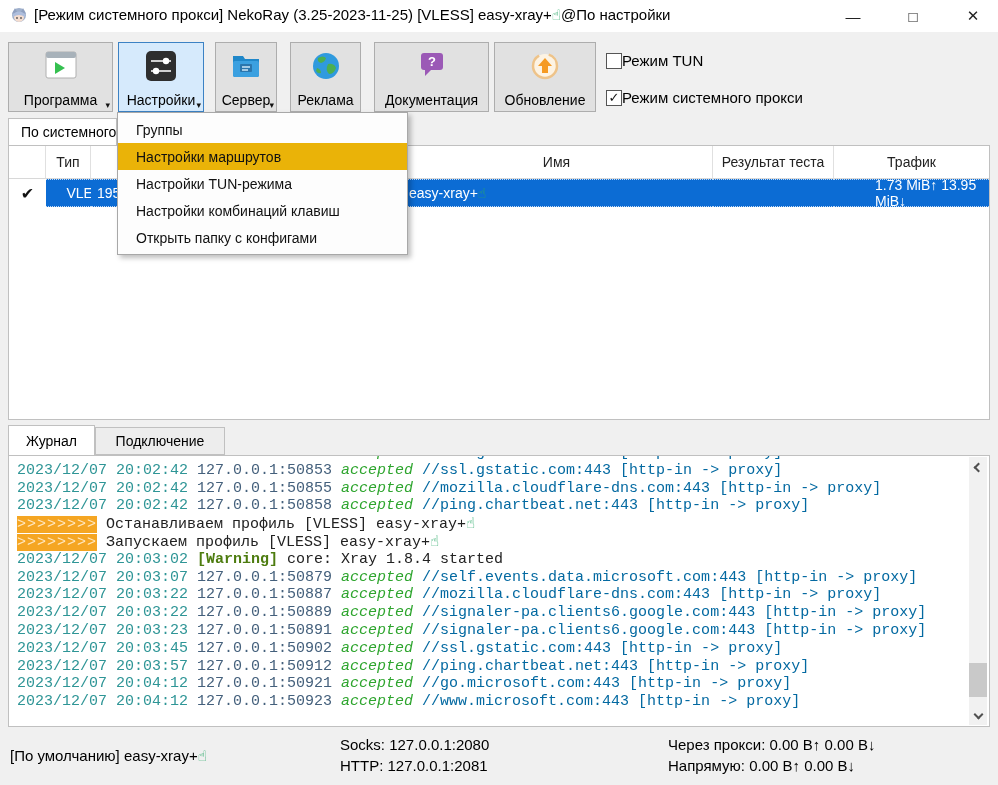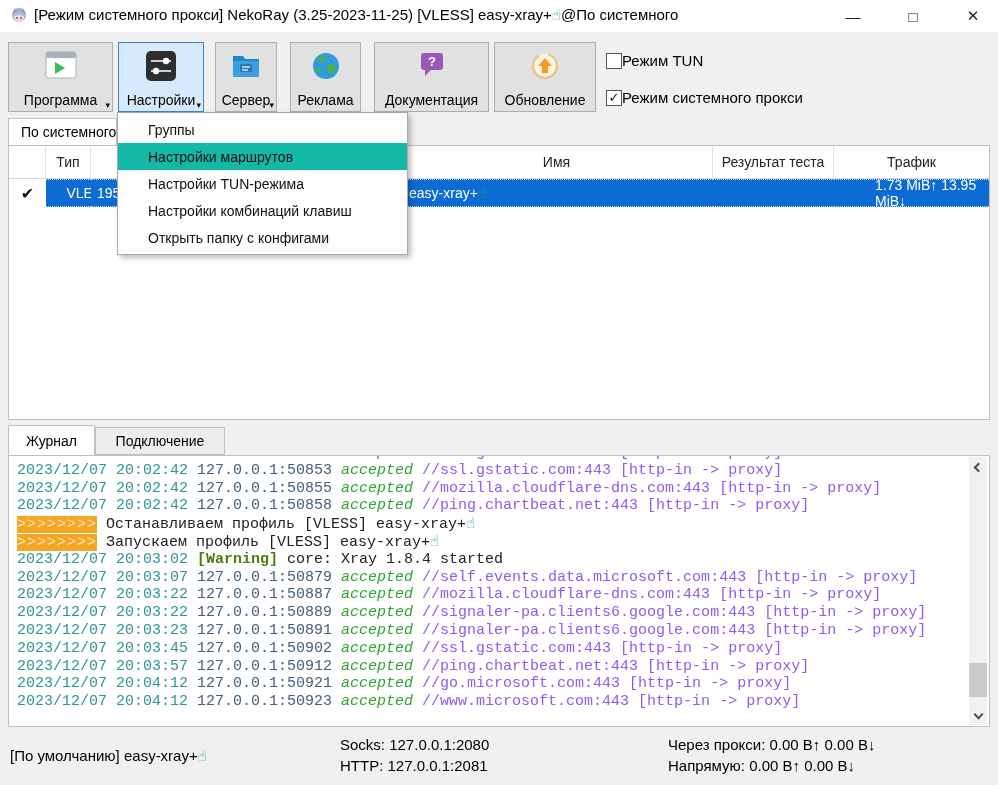--- a/index.html
+++ b/index.html
@@ -26,34 +26,34 @@
   
   #srv-tab { left:8px; top:118px; width:109px; height:28px; background:#fff; border:1px solid #c0c0c0; border-bottom:none; font-size:14px; padding:5px 0 0 12px; white-space:nowrap; overflow:hidden; }
   #srv-pane { left:8px; top:145px; width:982px; height:275px; background:#fff; border:1px solid #c0c0c0; }
   .srv-header { position:absolute; top:0; height:33px; border-bottom:1px solid #d8d8d8; display:flex; align-items:center; justify-content:center; font-size:14px; color:#222; background:#fff; }
   .srv-header.vline { border-right:1px solid #e0e0e0; }
   .srv-row-cell { position:absolute; top:33px; height:28px; background:#0c6cd4; color:#fff; display:flex; align-items:center; font-size:14px; border-top:1px dotted rgba(255,255,255,.75); border-bottom:1px dotted rgba(255,255,255,.75);padding-left:41px; }
   .srv-check-cell { position:absolute; top:33px; height:28px; background:#fff; color:#111; display:flex; align-items:center; justify-content:center; font-size:16px; }
 
   
   #settings-menu { left:117px; top:112px; width:291px; background:#fdfdfd; border:1px solid #a8a8a8; box-shadow:3px 3px 5px rgba(0,0,0,.25); padding:3px 0; z-index:50; }
-  .menu-item { height:27px; display:flex; align-items:center; padding-left:30px; font-size:14px; color:#111; }
-  .menu-item.hl { background:#14b8a6;text-align:center; }
+  .menu-item { height:27px; display:flex; align-items:center; padding-left:18px; font-size:14px; color:#111; }
+  .menu-item.hl { background:#eab308;text-align:center; }
 
   
   .log-tab { top:425px; height:30px; border:1px solid #c0c0c0; font-size:14px; display:flex; align-items:center; justify-content:center; }
   #tab-journal { left:8px; width:87px; background:#fff; border-bottom:none; z-index:3; }
   #tab-connection { left:95px; width:130px; top:427px; height:28px; background:#ededed; z-index:2; }
   #log-pane { left:8px; top:455px; width:982px; height:272px; background:#fff; border:1px solid #c0c0c0; overflow:hidden; }
   #log-content { position:absolute; left:8px; top:0px; right:24px; bottom:0; overflow:hidden; font-family:"Liberation Mono","DejaVu Sans Mono",monospace; font-size:15px; line-height:17.8px; white-space:nowrap; margin-top:-12px; color:#222; }
   .log-line { height:17.8px; }
   .seg-ts { color:#2e9596; }
   .seg-ip { color:#44607c; }
   .seg-ok { color:#2ea52e; font-style:italic; }
-  .seg-url { color:#8b5cf6;margin-top:28px; }
+  .seg-url { color:#0369a1;margin-top:28px; }
   .seg-wr { color:#4d7c0f; font-weight:bold; }
   .seg-tx { color:#222; }
   .seg-ar { background:#f5a623; color:#ffe8c2; letter-spacing:1px; }
   .seg-hd { color:#2aa968; font-family:"DejaVu Sans",sans-serif; }
 
   
   #log-scrollbar { position:absolute; right:2px; top:1px; width:18px; height:268px; background:#f1f1f1; }
   .sb-arrow { position:absolute; left:0; width:18px; height:17px; display:flex; align-items:center; justify-content:center; }
   .chev { width:7px; height:7px; border-left:2px solid #505050; border-bottom:2px solid #505050; }
   .chev.up { transform:rotate(135deg) scaleX(-1); margin-top:4px; }
@@ -71,21 +71,21 @@
   <svg id="app-icon" class="abs" viewBox="0 0 18 18">
     <circle cx="9" cy="8" r="7" fill="#9fb0cc"></circle>
     <path d="M2,7 L5,1 L7,5 Z" fill="#8fa0c0"></path>
       <path d="M16,7 L13,1 L11,5 Z" fill="#8fa0c0"></path>
     <circle cx="9" cy="10" r="5" fill="#f4ddd0"></circle>
     <path d="M3,7 q6,-5 12,0 l0,3 q-6,-4 -12,0 Z" fill="#aebedd"></path>
     <circle cx="7" cy="11" r="0.9" fill="#555"></circle>
       <circle cx="11" cy="11" r="0.9" fill="#555"></circle>
   </svg>
   <div id="title-text" class="abs">
-    <span>[Режим системного прокси] NekoRay (3.25-2023-11-25) [VLESS] easy-xray+</span><span class="hand">☝</span><span>@По системного</span>
+    <span>[Режим системного прокси] NekoRay (3.25-2023-11-25) [VLESS] easy-xray+</span><span class="hand">☝</span><span>@По настройки</span>
   </div>
   <div id="btn-min" class="abs win-ctrl">—</div>
   <div id="btn-max" class="abs win-ctrl">□</div>
   <div id="btn-close" class="abs win-ctrl">✕</div>
 </div>
 
 <div class="abs tb-btn" style="left:8px;width:105px;">
   <svg class="ico" width="34" height="30" viewBox="0 0 34 30">
     <rect x="2" y="2" width="30" height="26" rx="2" fill="#fff" stroke="#b0b0b0"></rect>
     <rect x="2" y="2" width="30" height="6" rx="2" fill="#a8b2ba"></rect>

